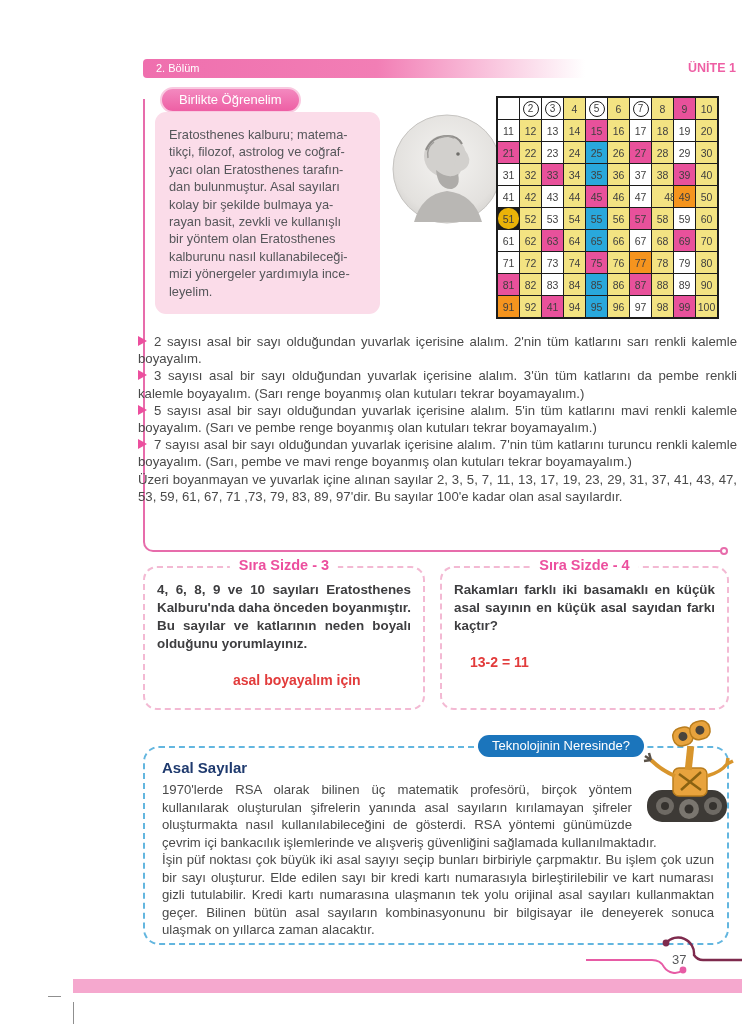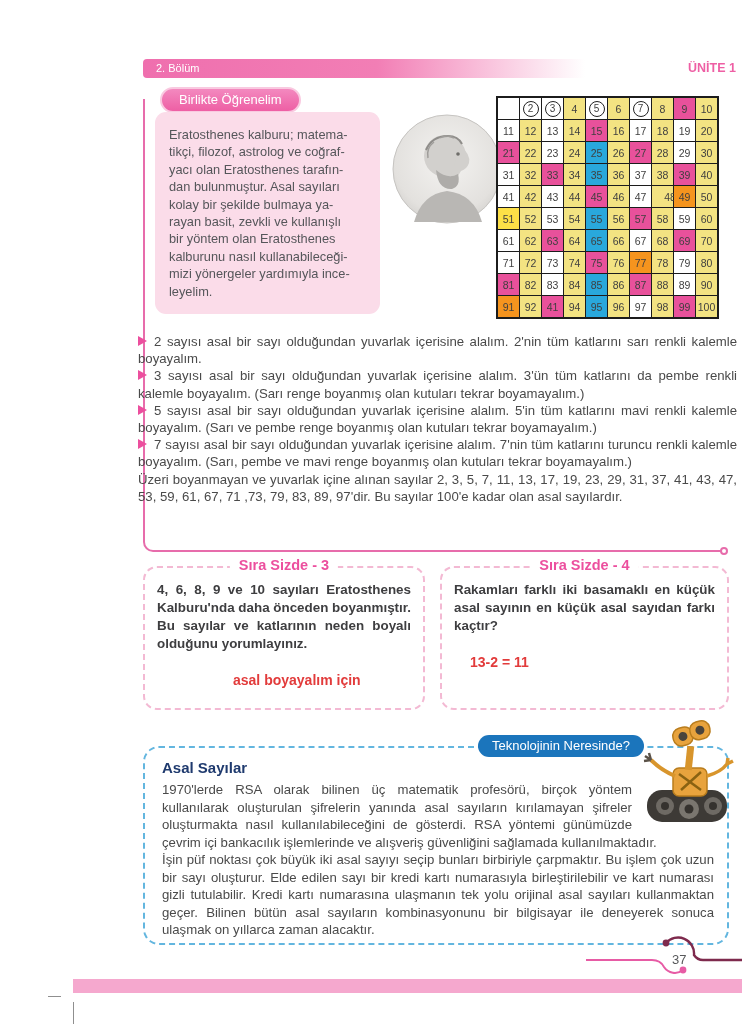--- a/index.html
+++ b/index.html
@@ -175,21 +175,21 @@
       <div class="cell" style="background: rgb(255, 255, 255);">41</div>
       <div class="cell" style="background: rgb(243, 227, 130);">42</div>
       <div class="cell" style="background: rgb(255, 255, 255);">43</div>
       <div class="cell" style="background: rgb(243, 227, 130);">44</div>
       <div class="cell" style="background: rgb(232, 81, 155);">45</div>
       <div class="cell" style="background: rgb(243, 227, 130);">46</div>
       <div class="cell" style="background: rgb(255, 255, 255); text-align: center;">47</div>
       <div class="cell" style="background: rgb(243, 227, 130); padding-left: 15px;">48</div>
       <div class="cell" style="background: rgb(245, 148, 30);">49</div>
       <div class="cell" style="background: rgb(243, 227, 130);">50</div>
-      <div class="cell" style="background: #fde047;">51</div>
+      <div class="cell" style="background: #eab308; border-radius: 10px;">51</div>
       <div class="cell" style="background: rgb(243, 227, 130);">52</div>
       <div class="cell" style="background: rgb(255, 255, 255);">53</div>
       <div class="cell" style="background: rgb(243, 227, 130);">54</div>
       <div class="cell" style="background: rgb(41, 168, 220);">55</div>
       <div class="cell" style="background: rgb(243, 227, 130);">56</div>
       <div class="cell" style="background: rgb(232, 81, 155);">57</div>
       <div class="cell" style="background: rgb(243, 227, 130);">58</div>
       <div class="cell" style="background: rgb(255, 255, 255);">59</div>
       <div class="cell" style="background: rgb(243, 227, 130);">60</div>
       <div class="cell" style="background: rgb(255, 255, 255);">61</div>

